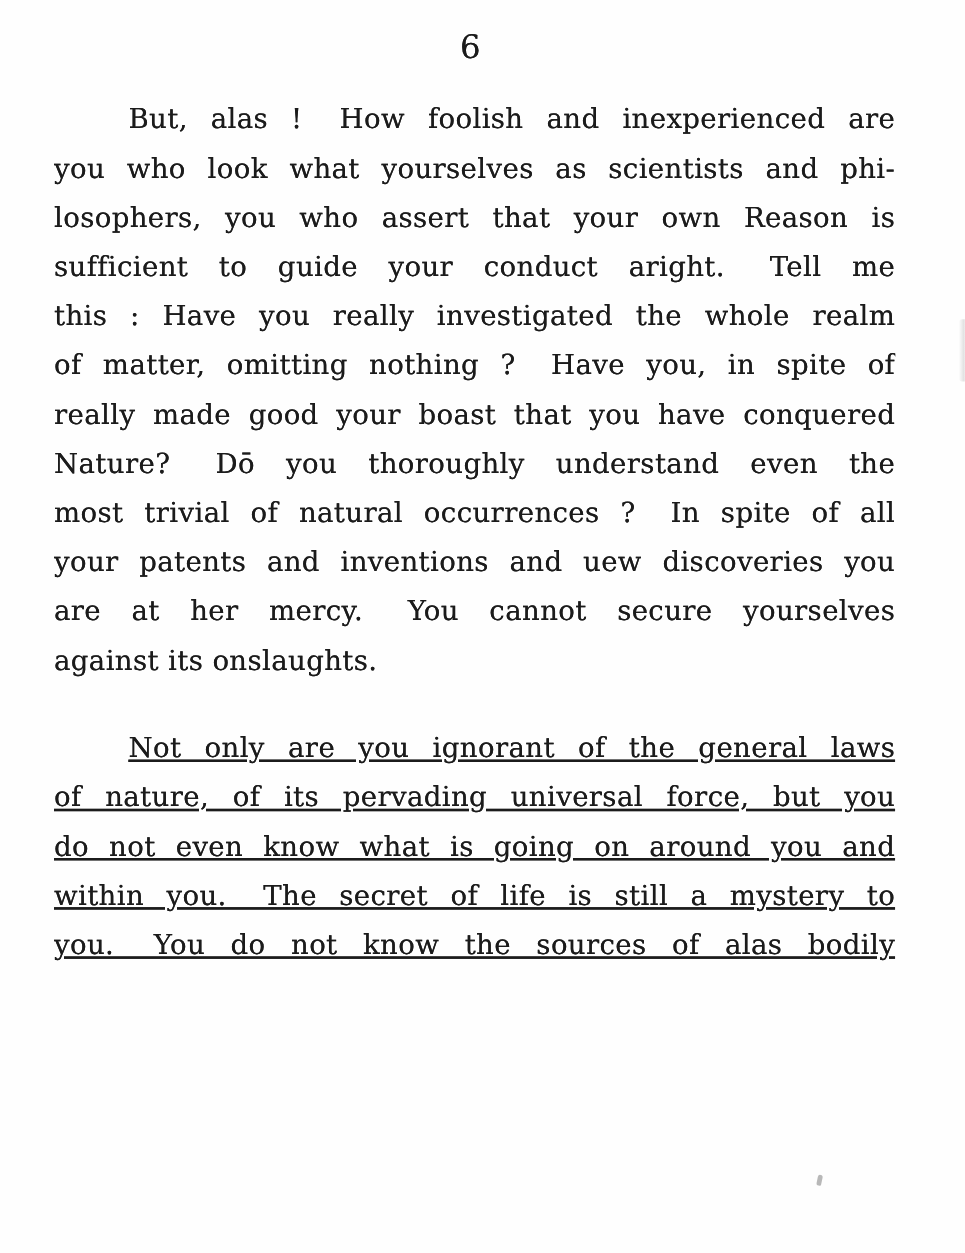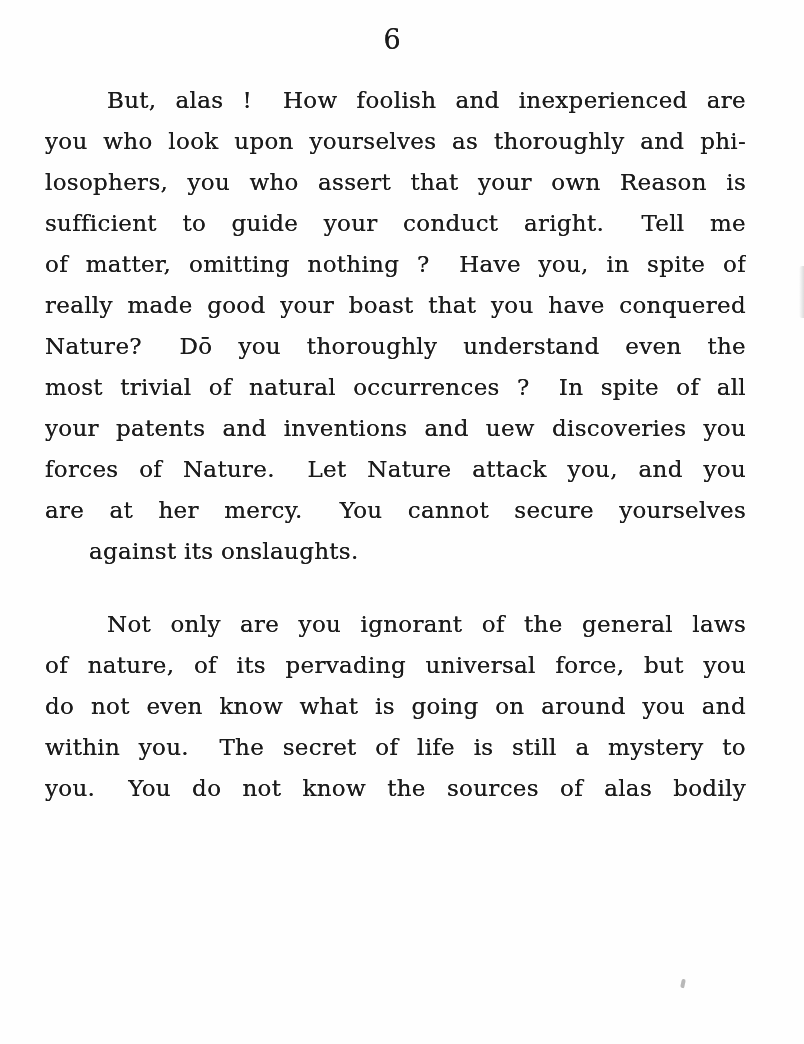--- a/index.html
+++ b/index.html
@@ -25,33 +25,33 @@
     line-height: 34px;
     text-shadow: 0 0 0.5px rgba(20,20,20,0.85);
   }
   .content {
     position: absolute;
     left: 45px;
     top: 80px;
     width: 701px;
   }
   .paragraph { display: block; }
-  .paragraph.second { margin-top: 32px; }
+  .paragraph.second { margin-top: 32px; text-decoration: underline; }
   .line {
     font-size: 23px;
     line-height: 41px;
     height: 41px;
     letter-spacing: 0.3px;
     text-align: justify;
     text-align-last: justify;
     overflow: hidden;
     text-shadow: 0 0 0.5px rgba(20,20,20,0.85);
   }
   .line.indent { text-indent: 62px; }
-  .line.end { text-align-last: left; margin-left: 44px; }
+  .line.end { text-align-last: left; }
   .speck {
     position: absolute;
     left: 681px;
     top: 979px;
     width: 4px;
     height: 9px;
     background: #9a9a9a;
     border-radius: 2px 2px 1px 2px;
     transform: rotate(12deg);
     opacity: 0.7;
@@ -67,29 +67,29 @@
   }
 </style>
 </head>
 <body>
 
 <div class="page-number">6</div>
 
 <div class="content">
   <div class="paragraph first">
     <div class="line indent">But, alas !  How foolish and inexperienced are</div>
-    <div class="line">you who look upon yourselves as thoroughly and phi-</div>
+    <div class="line">you who look what yourselves as scientists and phi-</div>
     <div class="line">losophers, you who assert that your own Reason is</div>
     <div class="line">sufficient to guide your conduct aright.  Tell me</div>
+    <div class="line">this : Have you really investigated the whole realm</div>
     <div class="line">of matter, omitting nothing ?  Have you, in spite of</div>
     <div class="line">really made good your boast that you have conquered</div>
     <div class="line">Nature?  Dō you thoroughly understand even the</div>
     <div class="line">most trivial of natural occurrences ?  In spite of all</div>
     <div class="line">your patents and inventions and uew discoveries you</div>
-    <div class="line">forces of Nature.  Let Nature attack you, and you</div>
     <div class="line">are at her mercy.  You cannot secure yourselves</div>
     <div class="line end">against its onslaughts.</div>
   </div>
 
   <div class="paragraph second">
     <div class="line indent">Not only are you ignorant of the general laws</div>
     <div class="line">of nature, of its pervading universal force, but you</div>
     <div class="line">do not even know what is going on around you and</div>
     <div class="line">within you.  The secret of life is still a mystery to</div>
     <div class="line">you.  You do not know the sources of alas bodily</div>

